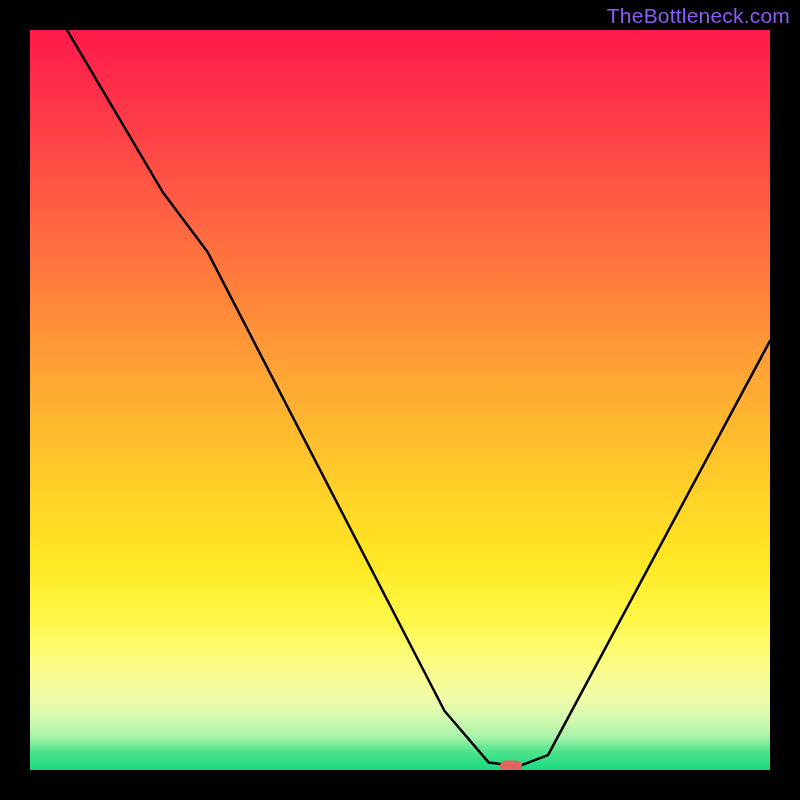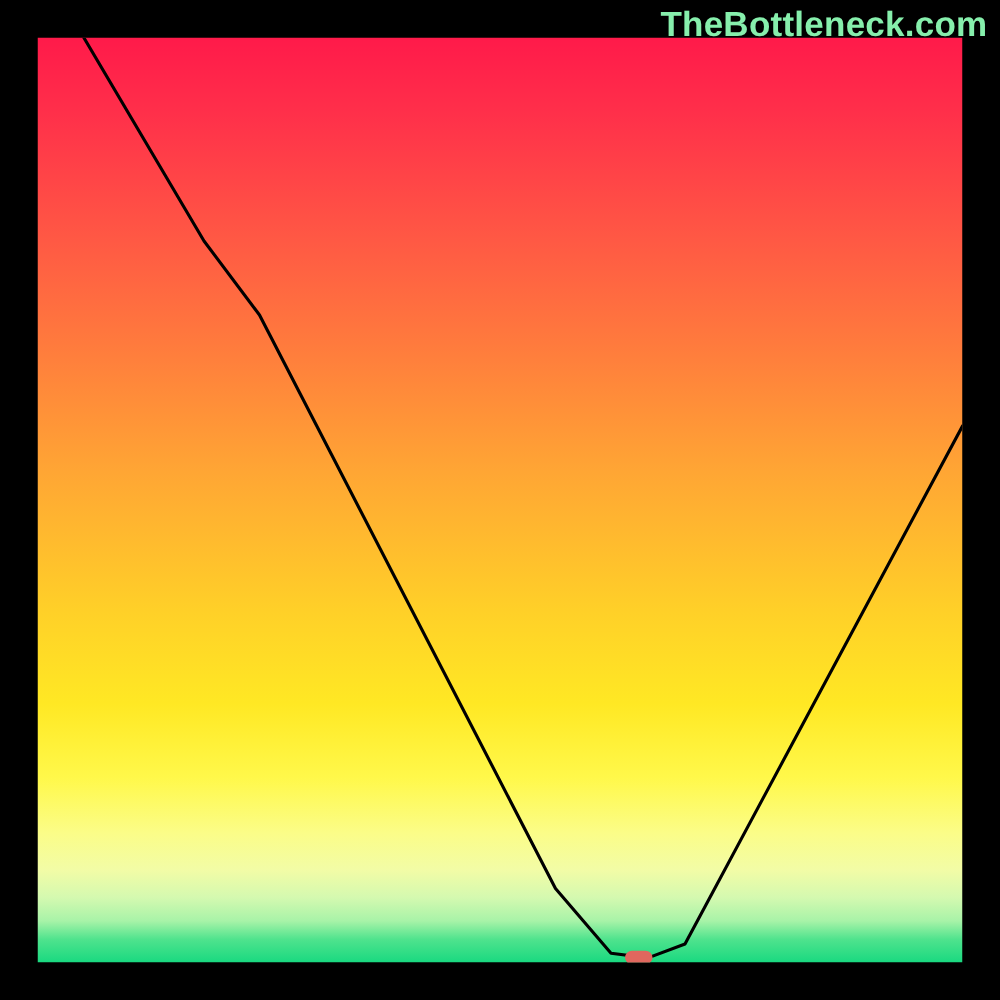--- a/index.html
+++ b/index.html
@@ -13,23 +13,23 @@
   .outer {
     width: 800px;
     height: 800px;
     background: #000;
     position: relative;
   }
   .watermark {
     position: absolute;
     top: 4px;
     right: 10px;
-    color: #86efac;
-    font-size: 28px;
-    font-weight: 700;
+    color: #8b5cf6;
+    font-size: 21px;
+    font-weight: 400;
     letter-spacing: 0.2px;
     z-index: 20;
   }
   .plot {
     position: absolute;
     left: 30px;
     top: 30px;
     width: 740px;
     height: 740px;
     overflow: hidden;

